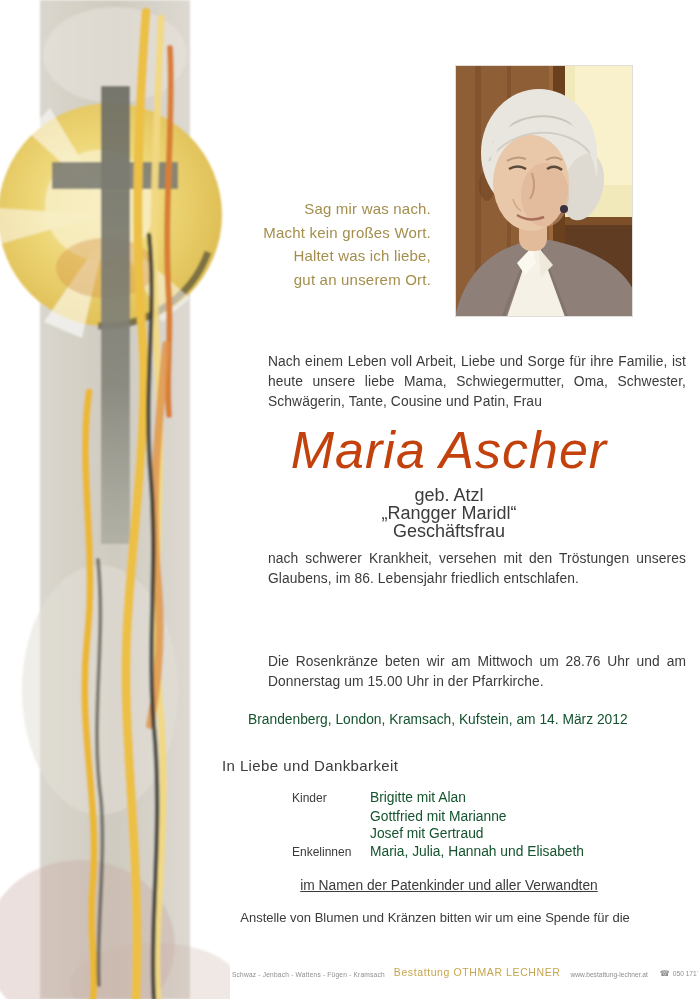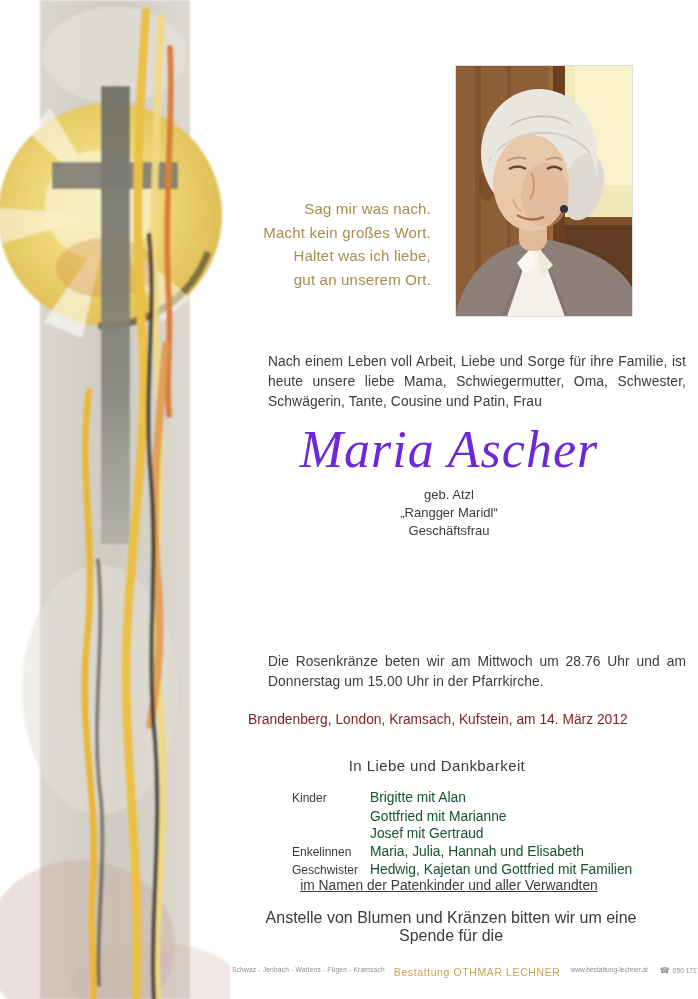--- a/index.html
+++ b/index.html
@@ -16,38 +16,38 @@
   .para{
     left:240px;width:418px;font-size:13.8px;line-height:20px;
     text-align:justify;letter-spacing:.1px;color:#3b3b3b;margin-left:28px;
   }
   .p-intro{top:352px;}
   .p-death{top:549px;}
   .p-service{top:601px;}
   .p-rosary{top:652px;}
   .name{
     left:240px;top:420px;width:418px;text-align:center;
-    font-family:Liberation Serif, serif;font-style:italic;font-weight:400;
-    font-size:52px;color:#6d28d9;letter-spacing:1px;white-space:nowrap;
+    font-family:Liberation Sans, sans-serif;font-style:italic;font-weight:400;
+    font-size:52px;color:#c2410c;letter-spacing:1px;white-space:nowrap;
   }
   .subname{
     left:240px;top:486px;width:418px;text-align:center;
-    font-size:13px;line-height:18px;color:#3b3b3b;
-  }
-  .dateline{left:248px;top:712px;width:418px;font-size:13.8px;color:#7f1d1d;}
-  .closing{left:228px;top:757px;width:418px;text-align:center;font-size:15px;letter-spacing:.4px;color:#3b3b3b;}
+    font-size:18px;line-height:18px;color:#3b3b3b;
+  }
+  .dateline{left:248px;top:712px;width:418px;font-size:13.8px;color:#14532d;}
+  .closing{left:222px;top:757px;width:418px;text-align:left;font-size:15px;letter-spacing:.4px;color:#3b3b3b;}
   .family{left:292px;top:789px;width:380px;font-size:13.8px;line-height:17.5px;}
   .family-row{display:flex;}
   .family-label{width:78px;flex:0 0 78px;font-size:12px;padding-top:1px;color:#3b3b3b;}
   .family-value{flex:1;color:#14532d;}
   .patenkinder{left:240px;top:878px;width:418px;text-align:center;font-size:13.8px;color:#3b3b3b;text-decoration:underline;}
-  .donation{left:236px;top:909px;width:430px;text-align:center;font-size:16px;line-height:18px;color:#3b3b3b;}
+  .donation{left:220px;top:909px;width:430px;text-align:center;font-size:13px;line-height:18px;color:#3b3b3b;}
   
   .footer{
-    left:232px;top:966px;width:446px;display:flex;align-items:flex-start;white-space:nowrap;
+    left:232px;top:966px;width:446px;display:flex;align-items:flex-end;white-space:nowrap;
   }
   .footer-locations{font-size:6.6px;color:#8d8d8d;letter-spacing:.2px;}
   .footer-brand{font-size:10.5px;color:#c5a54e;letter-spacing:.6px;margin-left:9px;}
   .footer-site{font-size:6.6px;color:#8d8d8d;margin-left:10px;}
   .footer-phone{font-size:6.6px;color:#8d8d8d;margin-left:12px;display:flex;align-items:center;}
   .phone-ico{font-size:8px;color:#8d8d8d;margin-right:3px;}
 </style>
 </head>
 <body>
 
@@ -154,20 +154,21 @@
   <div class="abs para p-intro">Nach einem Leben voll Arbeit, Liebe und Sorge für ihre Familie, ist heute unsere liebe Mama, Schwiegermutter, Oma, Schwester, Schwägerin, Tante, Cousine und Patin, Frau</div>
 
   <div class="abs name">Maria Ascher</div>
 
   <div class="abs subname">
     <div>geb. Atzl</div>
     <div>„Rangger Maridl“</div>
     <div>Geschäftsfrau</div>
   </div>
 
+  <div class="abs para p-death">nach schwerer Krankheit, versehen mit den Tröstungen unseres Glaubens, im 86. Lebensjahr friedlich entschlafen.</div>
   <div class="abs para p-rosary">Die Rosenkränze beten wir am Mittwoch um 28.76 Uhr und am Donnerstag um 15.00 Uhr in der Pfarrkirche.</div>
 
   <div class="abs dateline">Brandenberg, London, Kramsach, Kufstein, am 14. März 2012</div>
   <div class="abs closing">In Liebe und Dankbarkeit</div>
 
   <div class="abs family">
     <div class="family-row">
       <div class="family-label">Kinder</div>
       <div class="family-value">Brigitte mit Alan</div>
     </div>
@@ -175,24 +176,20 @@
       <div class="family-label"></div>
       <div class="family-value">Gottfried mit Marianne</div>
     </div>
     <div class="family-row">
       <div class="family-label"></div>
       <div class="family-value">Josef mit Gertraud</div>
     </div>
     <div class="family-row">
       <div class="family-label">Enkelinnen</div>
       <div class="family-value">Maria, Julia, Hannah und Elisabeth</div>
-    </div>
-    <div class="family-row">
-      <div class="family-label">Geschwister</div>
-      <div class="family-value">Hedwig, Kajetan und Gottfried mit Familien</div>
     </div>
   </div>
 
   <div class="abs patenkinder">im Namen der Patenkinder und aller Verwandten</div>
 
   <div class="abs donation">
     <div>Anstelle von Blumen und Kränzen bitten wir um eine Spende für die</div>
   </div>
 
   <div class="abs footer">

